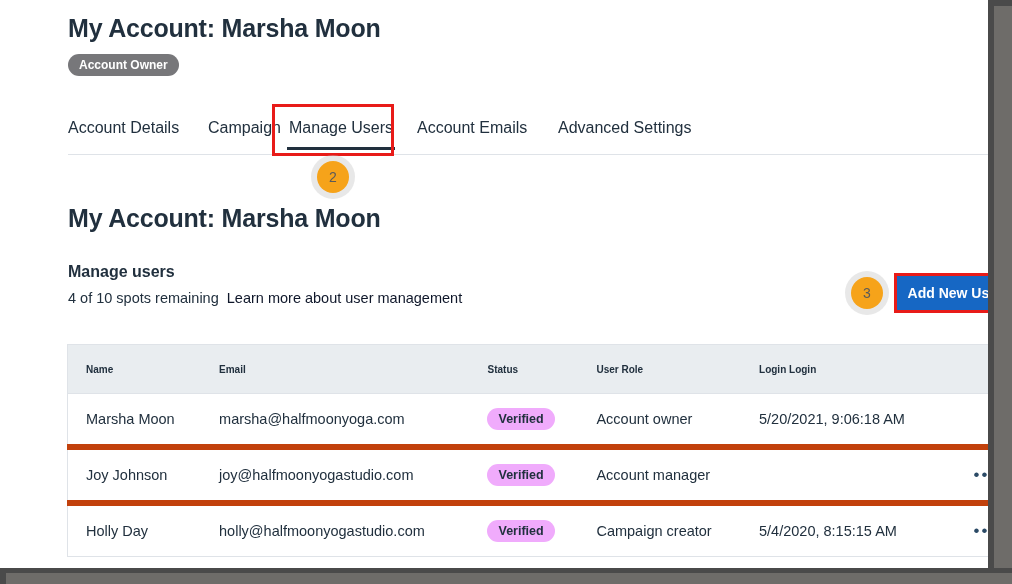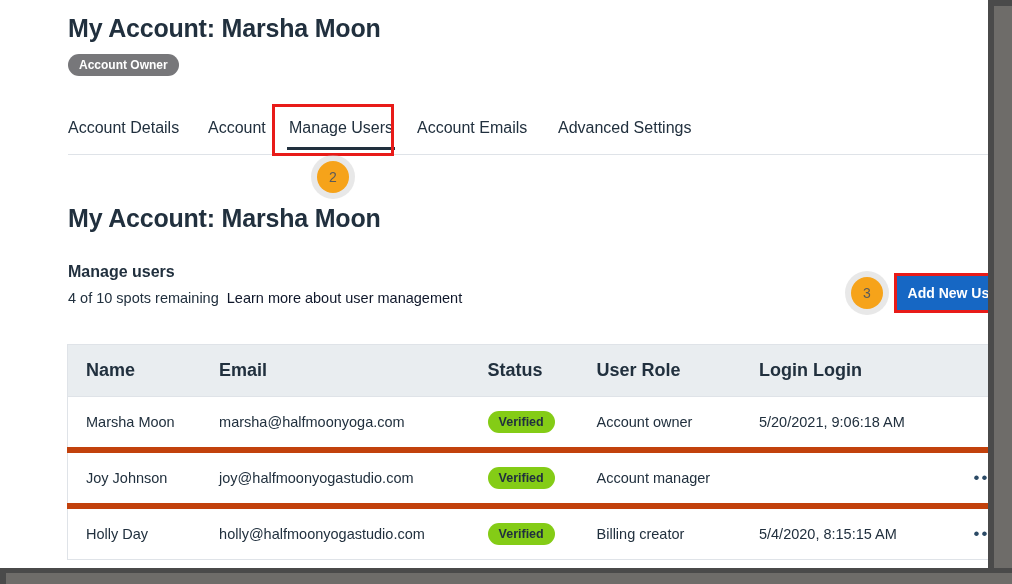--- a/index.html
+++ b/index.html
@@ -222,21 +222,21 @@
     top: 344px;
     width: 949px;
     border: 1px solid #dfe3e8;
     border-collapse: collapse;
     box-sizing: border-box;
     background: #ffffff;
   }
   #users-table th {
     background: #e9edf0;
     color: #21303e;
-    font-size: 18px;
+    font-size: 10px;
     font-weight: bold;
     text-align: left;
     padding: 15px 0 15px 0;
     border-bottom: 1px solid #dfe3e8;
     height: 18px;
   }
   #users-table td {
     font-size: 14.5px;
     color: #21303e;
     padding: 0;
@@ -247,21 +247,21 @@
   #users-table tr:last-child td { border-bottom: none; }
   .col-name   { width: 135px; padding-left: 18px !important; }
   .col-email  { width: 270px; }
   .col-status { width: 110px; }
   .col-role   { width: 165px; }
   .col-login  { width: 200px; }
   .col-menu   { width: 60px; }
 
   .badge-verified {
     display: inline-block;
-    background: #84cc16;
+    background: #f0abfc;
     color: #21303e;
     font-size: 12.5px;
     font-weight: bold;
     border-radius: 11px;
     padding: 4px 11px;
     line-height: 14px;
   }
   .kebab {
     display: inline-block;
     color: #2b4a66;
@@ -278,21 +278,21 @@
 <div id="frame">
 
   <div id="page">
 
     <div class="page-title">My Account: Marsha Moon</div>
 
     <div class="owner-badge">Account Owner</div>
 
     <div id="tabs">
       <div class="tab" style="left:0px;">Account Details</div>
-      <div class="tab" style="left:140px;">Account</div>
+      <div class="tab" style="left:140px;">Campaign</div>
       <div class="tab active" style="left:221px;">Manage Users</div>
       <div class="tab" style="left:349px;">Account Emails</div>
       <div class="tab" style="left:490px;">Advanced Settings</div>
     </div>
     <div id="tabs-rule"></div>
     <div id="tab-highlight"></div>
 
     <div class="step-badge" id="badge-2">2</div>
 
     <div class="section-title">My Account: Marsha Moon</div>
@@ -345,21 +345,21 @@
           <td class="col-menu kebab-cell">
             <span class="kebab">•••</span>
           </td>
         </tr>
         <tr>
           <td class="col-name">Holly Day</td>
           <td class="col-email">holly@halfmoonyogastudio.com</td>
           <td class="col-status">
             <span class="badge-verified">Verified</span>
           </td>
-          <td class="col-role">Billing creator</td>
+          <td class="col-role">Campaign creator</td>
           <td class="col-login">5/4/2020, 8:15:15 AM</td>
           <td class="col-menu kebab-cell">
             <span class="kebab">•••</span>
           </td>
         </tr>
       </tbody>
     </table>
 
   </div>
 

